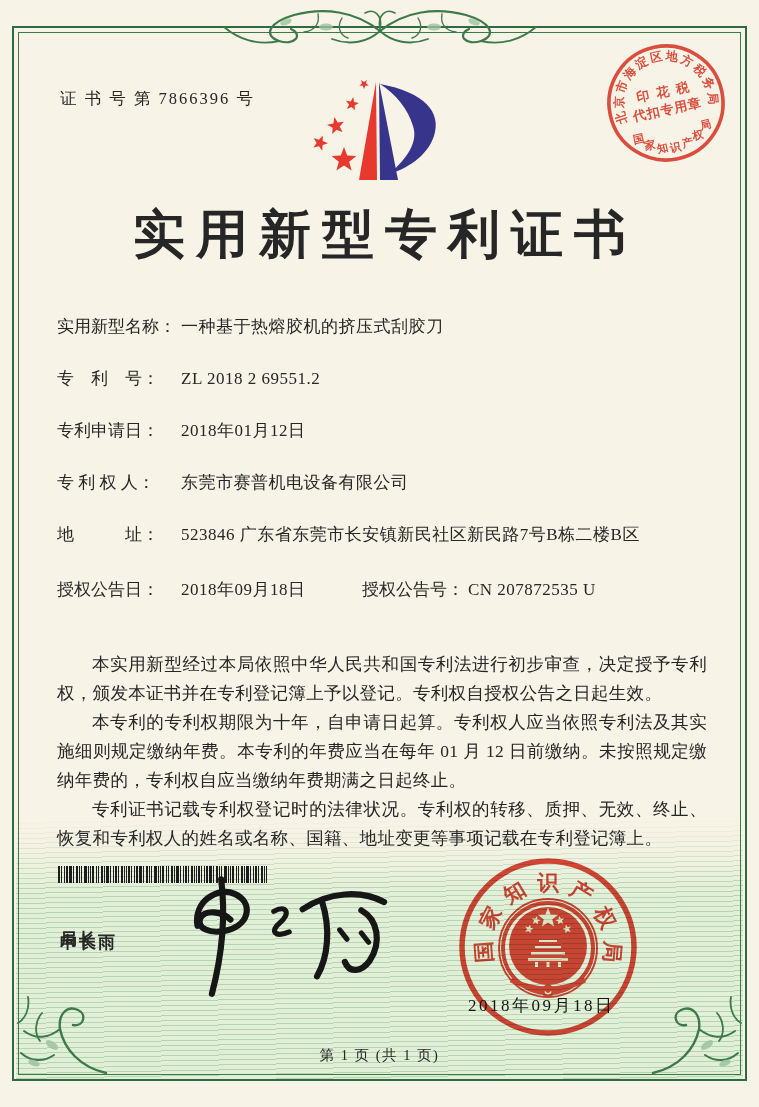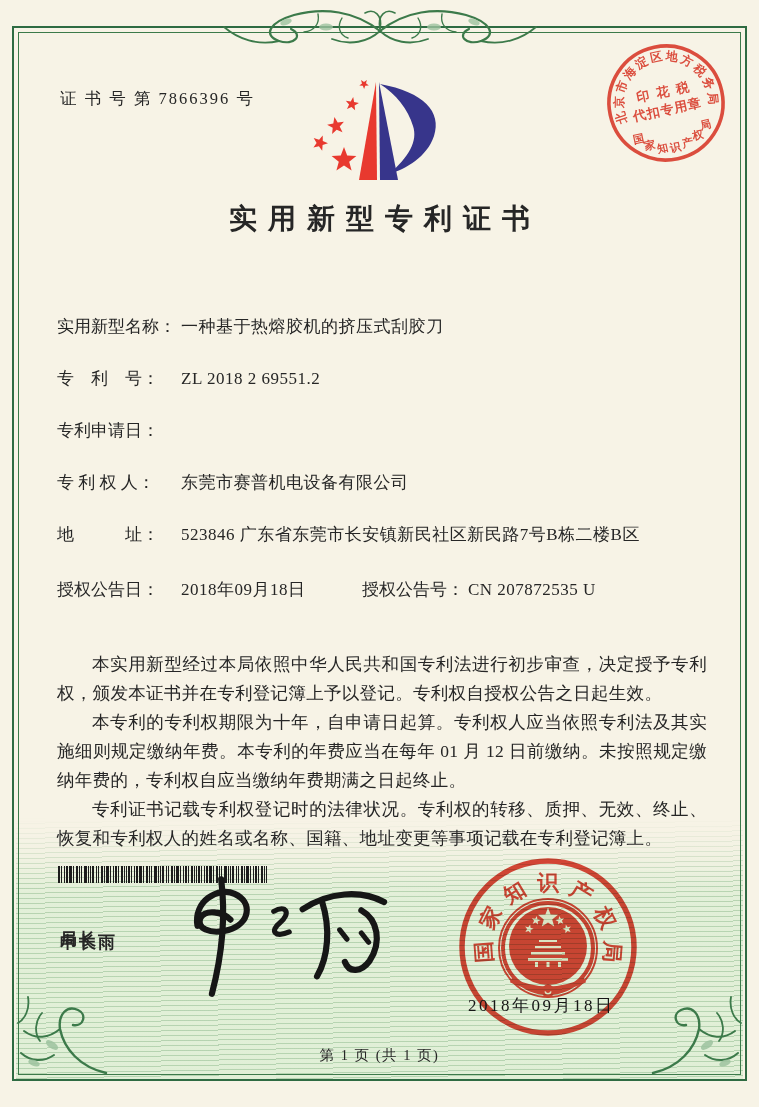--- a/index.html
+++ b/index.html
@@ -22,21 +22,21 @@
   
   .frame-outer{position:absolute;left:12px;right:12px;top:26px;bottom:26px;border:2px solid #2e6b42;z-index:2;}
   .frame-inner{position:absolute;left:18px;right:18px;top:32px;bottom:32px;border:1px solid #3c7a4a;z-index:2;}
   .deco{position:absolute;z-index:3;}
   
   .cert-no{position:absolute;left:60px;top:88px;font-size:16.5px;letter-spacing:2px;z-index:4;}
   .logo{position:absolute;left:292px;top:68px;width:172px;height:128px;z-index:4;}
   .tax-stamp{position:absolute;left:597px;top:34px;width:138px;height:138px;z-index:5;mix-blend-mode:multiply;}
   .title{
     position:absolute;left:0;right:0;top:200px;text-align:center;
-    font-size:28px;font-weight:700;letter-spacing:11px;text-indent:11px;z-index:4;
+    font-size:52px;font-weight:700;letter-spacing:11px;text-indent:11px;z-index:4;
   }
   
   .fields{position:absolute;left:57px;top:314px;width:650px;font-size:17px;z-index:4;}
   .frow{display:flex;margin-bottom:27px;line-height:25px;position:relative;}
   .frow .flabel{flex:none;width:124px;white-space:pre;}
   .frow .fvalue{flex:1;letter-spacing:.5px;}
   .frow.addr{margin-bottom:30px;}
   .grant-no{position:absolute;left:305px;top:0;display:flex;}
   .grant-no .flabel{width:106px;}
   
@@ -153,20 +153,21 @@
     <div class="frow">
       <span class="flabel">实用新型名称：</span>
       <span class="fvalue">一种基于热熔胶机的挤压式刮胶刀</span>
     </div>
     <div class="frow">
       <span class="flabel">专　利　号：</span>
       <span class="fvalue">ZL 2018 2 69551.2</span>
     </div>
     <div class="frow">
       <span class="flabel">专利申请日：</span>
+      <span class="fvalue">2018年01月12日</span>
     </div>
     <div class="frow">
       <span class="flabel">专 利 权 人：</span>
       <span class="fvalue">东莞市赛普机电设备有限公司</span>
     </div>
     <div class="frow addr">
       <span class="flabel">地　　　址：</span>
       <span class="fvalue" style="max-width:470px;">523846 广东省东莞市长安镇新民社区新民路7号B栋二楼B区</span>
     </div>
     <div class="frow">

